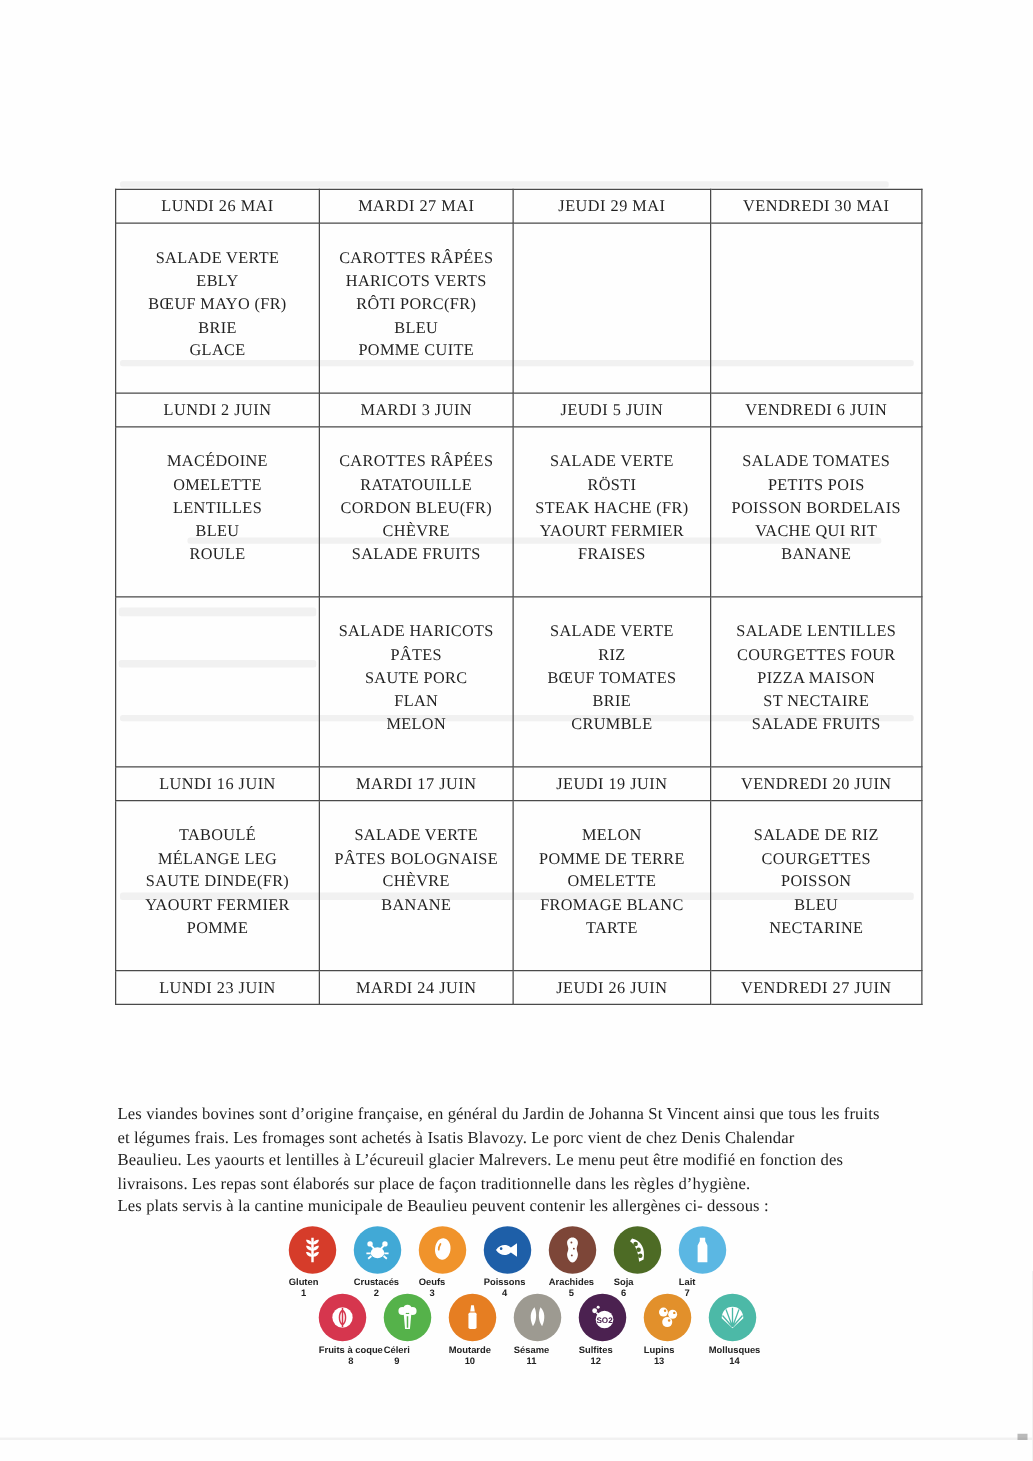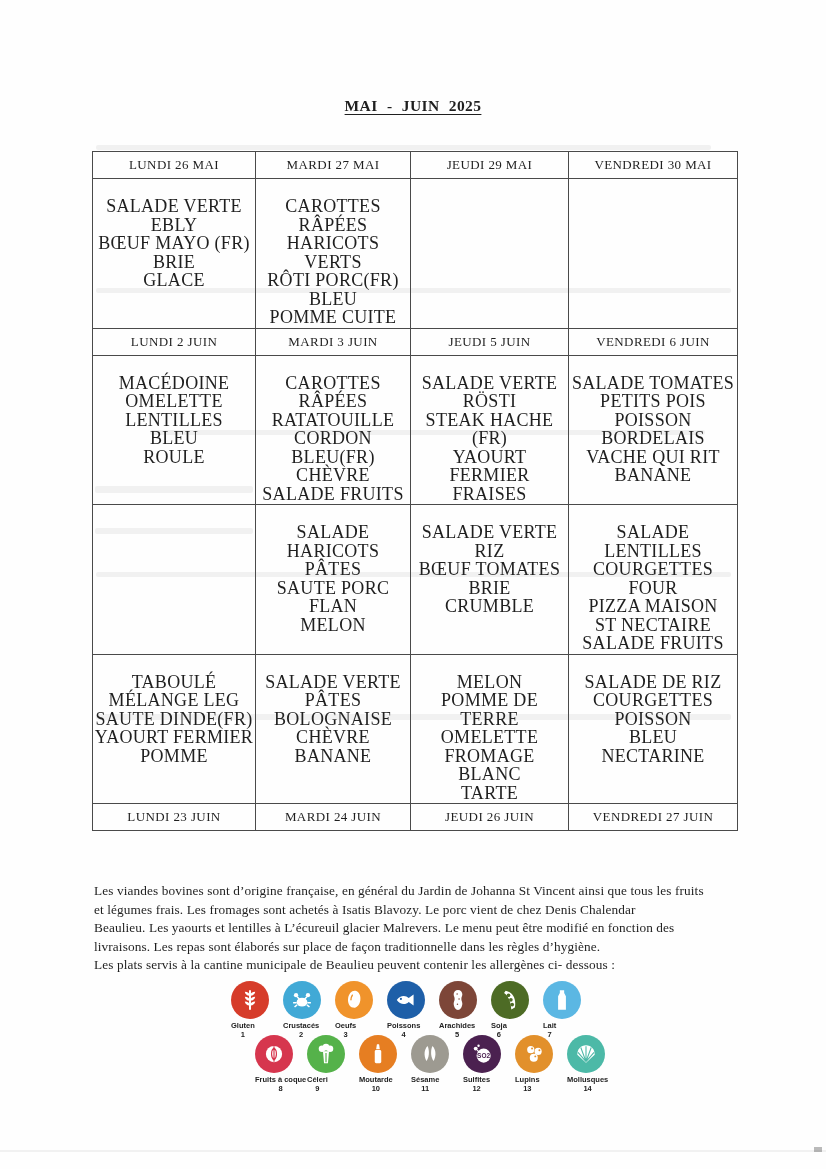--- a/index.html
+++ b/index.html
@@ -23,21 +23,21 @@
     position:absolute;left:92px;top:151px;width:645px;
     border-collapse:collapse;table-layout:fixed;
   }
   table.menu td{border:1.5px solid #4a4a4a;}
   td.day{
     height:24px;text-align:center;vertical-align:middle;
     font-size:13px;letter-spacing:.4px;white-space:nowrap;overflow:hidden;
   }
   td.items{
     height:116px;text-align:center;vertical-align:top;
-    padding-top:18px;font-size:18px;line-height:18.5px;letter-spacing:.3px;
+    padding-top:18px;font-size:13px;line-height:18.5px;letter-spacing:.3px;
     white-space:pre-line;overflow:hidden;
   }
   
   .footer-text{
     position:absolute;left:94px;top:882px;width:648px;
     font-size:13.3px;line-height:18.6px;white-space:pre-line;letter-spacing:.1px;
   }
   
   .allergen-row{position:absolute;left:0;width:826px;display:flex;justify-content:center;}
   .allergen-row.r1{top:981px;}
@@ -59,21 +59,20 @@
   .streak{position:absolute;background:rgba(90,90,90,.08);border-radius:2px;pointer-events:none;}
   .page-bottom-line{position:absolute;left:0;top:1150px;width:826px;height:2px;background:rgba(0,0,0,.05);}
   .corner-mark{position:absolute;left:814px;top:1147px;width:8px;height:5px;background:rgba(60,60,60,.35);}
 </style>
 </head>
 <body>
 
 <div class="page">
 
   <div class="title-block">
-    <div class="title-line2">MAI - JUIN 2025</div>
   </div>
 
   <table class="menu">
     <colgroup>
         <col style="width:163px">
         <col style="width:155px">
         <col style="width:158px">
         <col style="width:169px">
       </colgroup>
     <tbody>
@@ -137,20 +136,26 @@
 BŒUF TOMATES
 BRIE
 CRUMBLE</td>
         <td class="items">SALADE LENTILLES
 COURGETTES FOUR
 PIZZA MAISON
 ST NECTAIRE
 SALADE FRUITS</td>
       </tr>
       <tr>
+        <td class="day">LUNDI 16 JUIN</td>
+        <td class="day">MARDI 17 JUIN</td>
+        <td class="day">JEUDI 19 JUIN</td>
+        <td class="day">VENDREDI 20 JUIN</td>
+      </tr>
+      <tr>
         <td class="items">TABOULÉ
 MÉLANGE LEG
 SAUTE DINDE(FR)
 YAOURT FERMIER
 POMME</td>
         <td class="items">SALADE VERTE
 PÂTES BOLOGNAISE
 CHÈVRE
 BANANE</td>
         <td class="items">MELON

